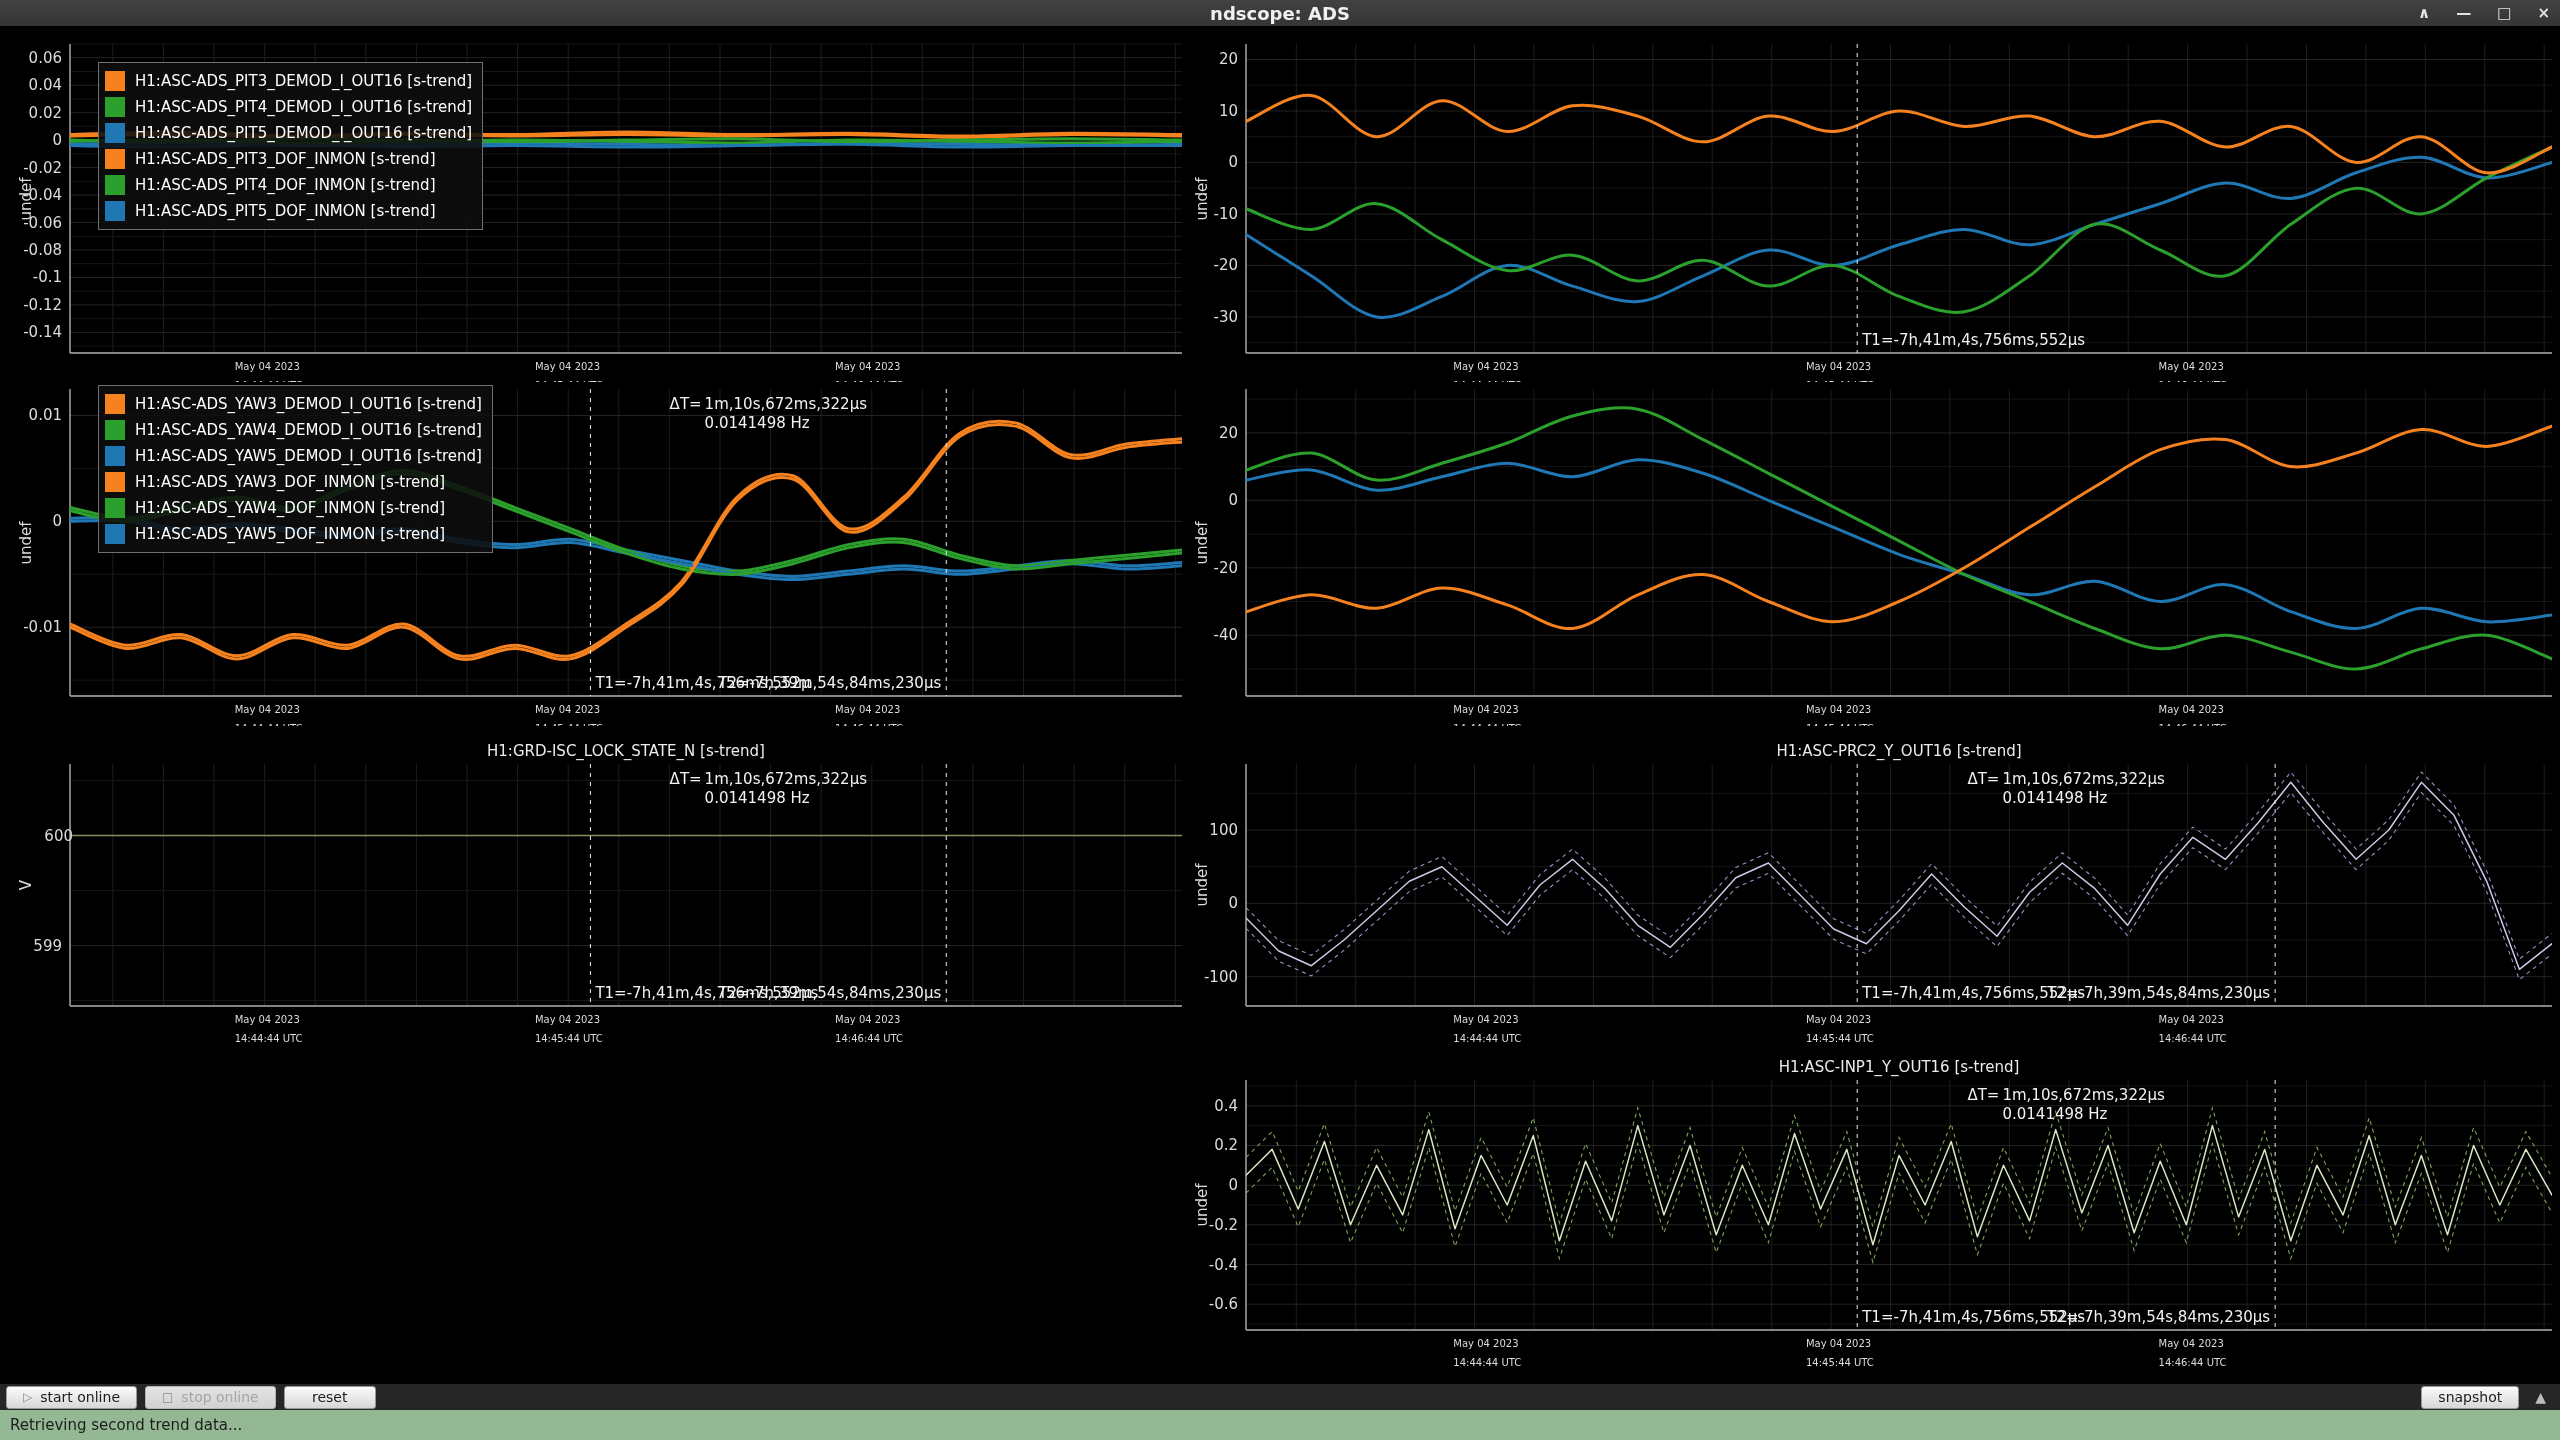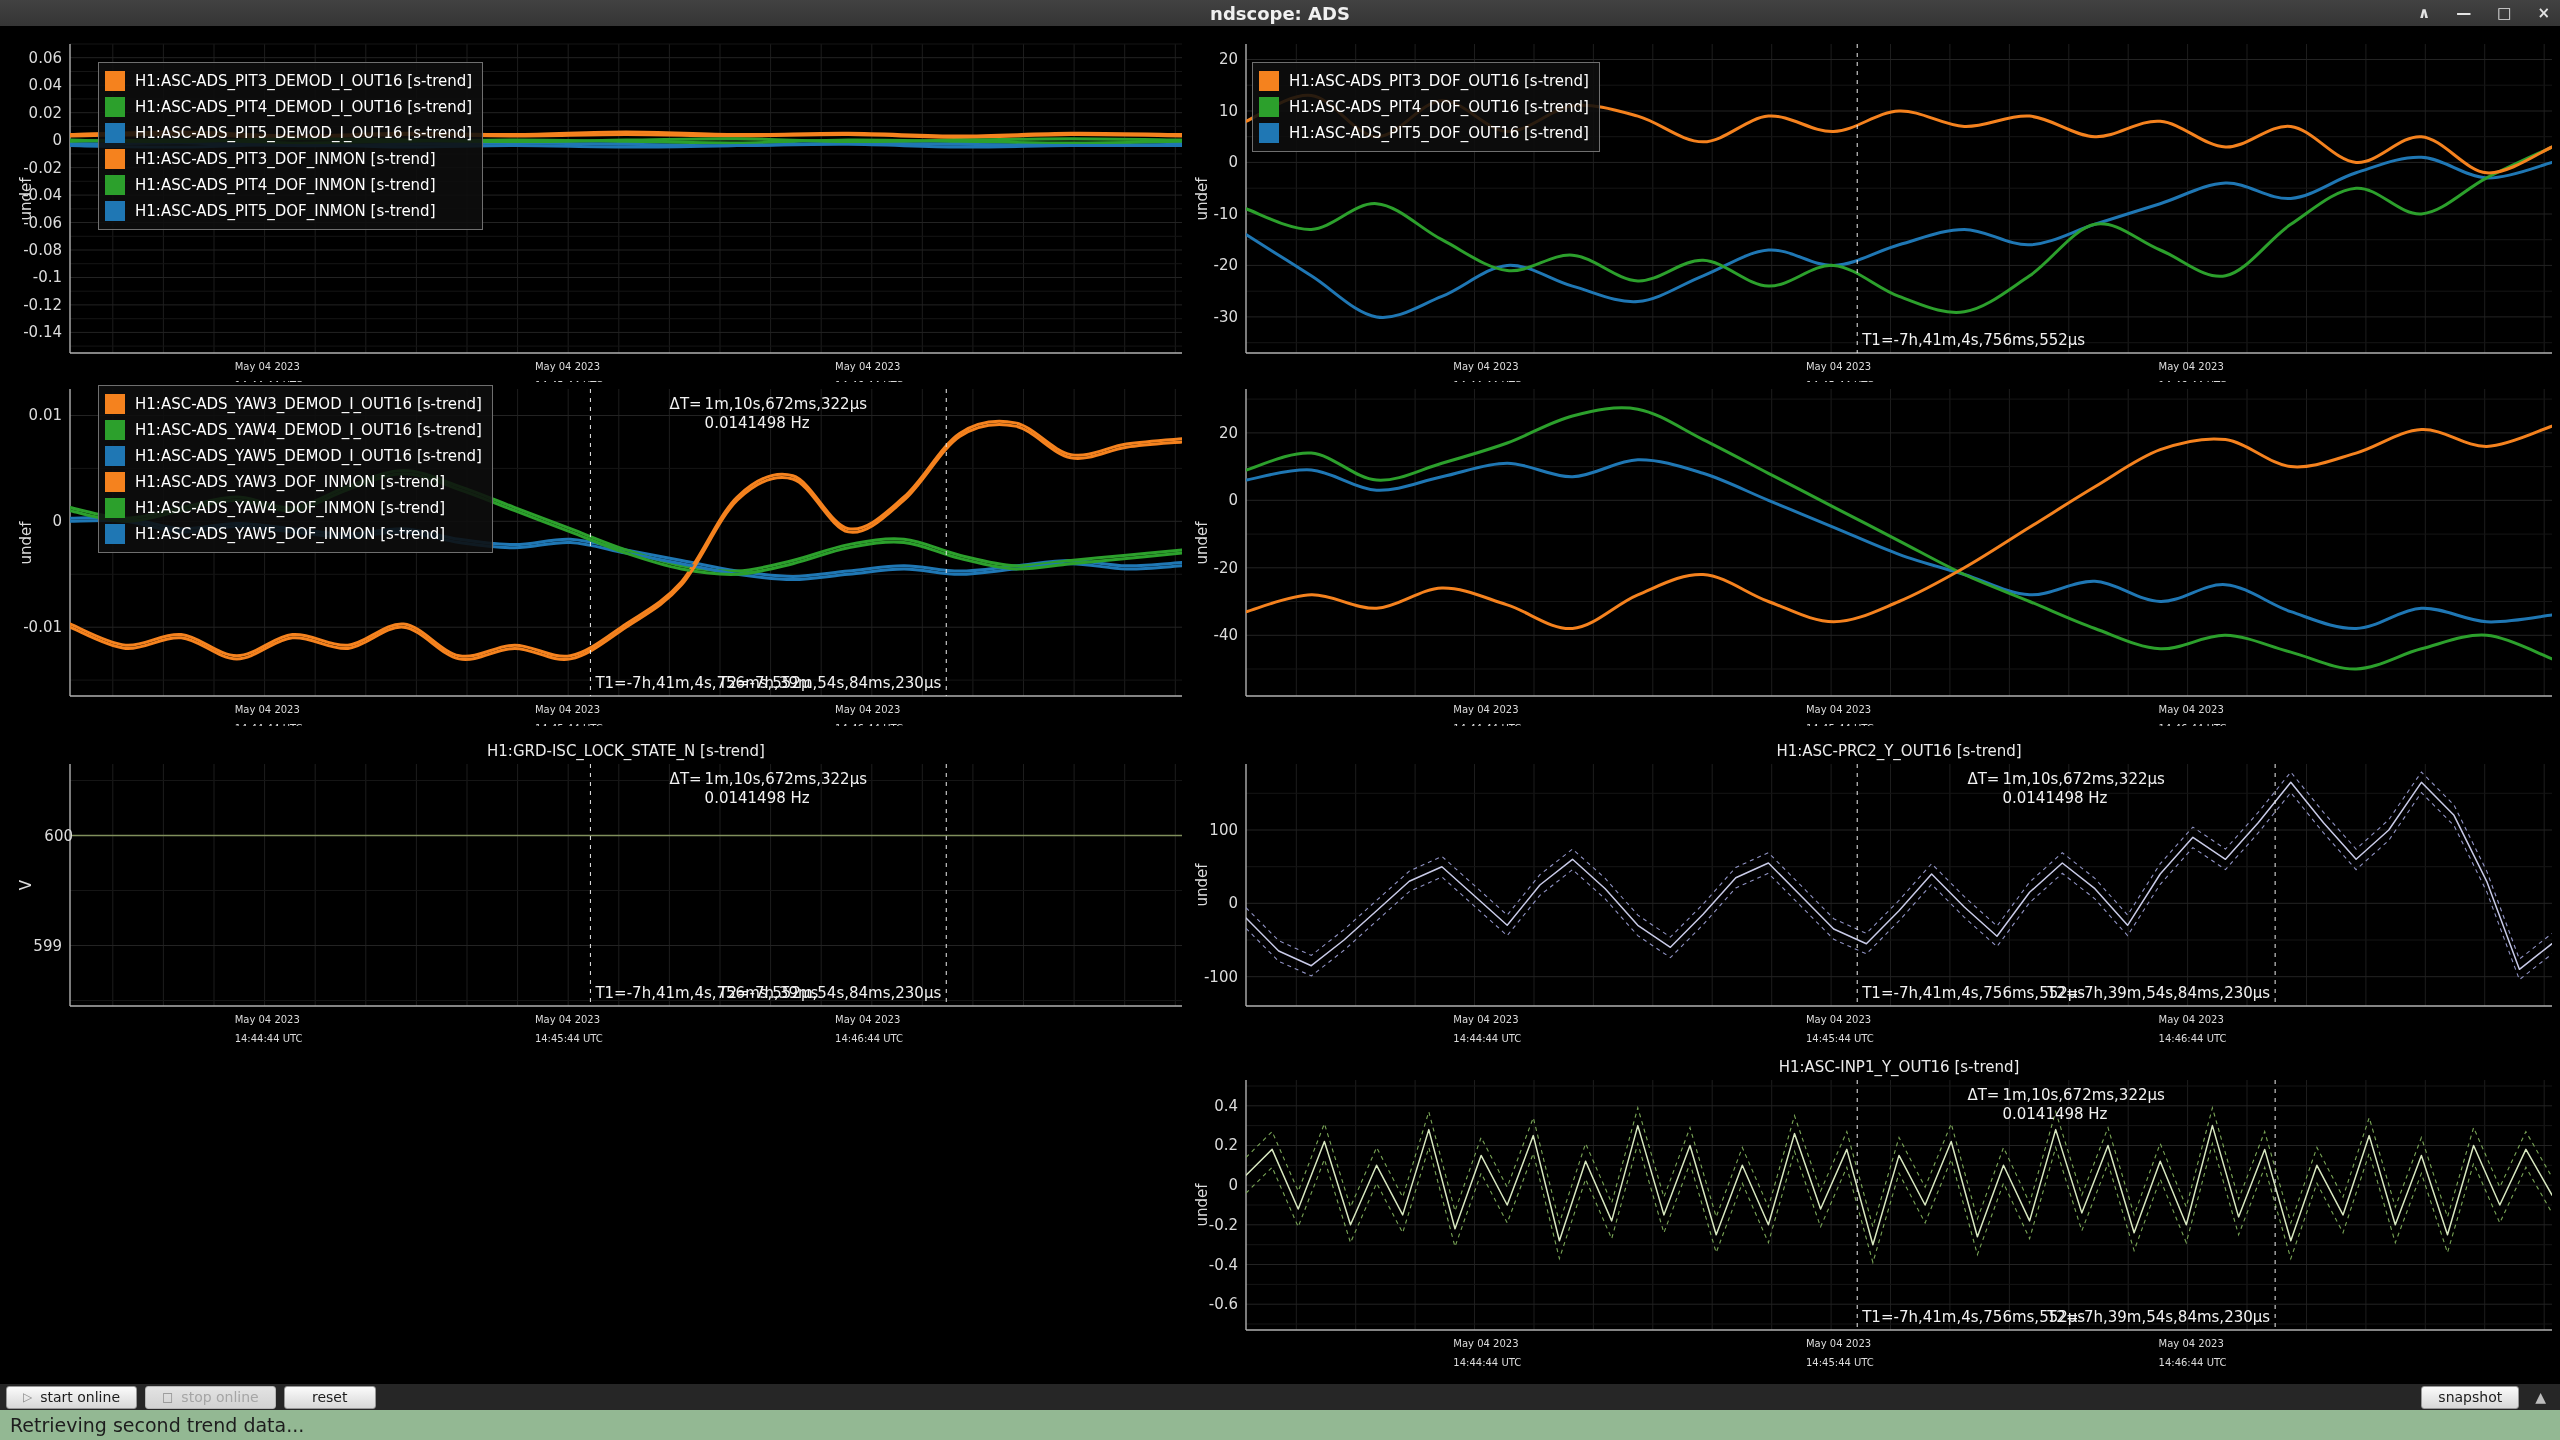--- a/index.html
+++ b/index.html
@@ -28,21 +28,21 @@
     display:flex;align-items:center;padding:0 6px;box-sizing:border-box;gap:8px;}
   .btn{height:23px;border:1px solid #979797;border-radius:3px;background:linear-gradient(#fbfbfb,#d7d7d7);
     color:#1c1c1c;font-size:14px;font-family:"DejaVu Sans",sans-serif;display:flex;align-items:center;
     justify-content:center;gap:8px;padding:0 16px;min-width:92px;box-sizing:border-box;}
   .btn .bicon{color:#8a8a8a;font-size:12px;}
   .btn.disabled{color:#a5a5a5;background:linear-gradient(#e3e3e3,#d2d2d2);border-color:#b5b5b5;}
   .spacer{flex:1;}
   .expand{color:#bdbdbd;font-size:14px;padding:0 8px;}
   .statusbar{position:absolute;left:0;top:1410px;width:2560px;height:30px;background:#93b893;
     display:flex;align-items:center;}
-  .statusbar span{color:#1d1d1d;font-size:19px;padding-left:10px;}
+  .statusbar span{color:#1d1d1d;font-size:15px;padding-left:10px;}
 </style>
 </head>
 <body>
 
 <div class="titlebar">
   <span class="wtitle">ndscope: ADS</span>
   <span class="wbtns">
     <span class="wbtn">∧</span>
     <span class="wbtn">—</span>
     <span class="wbtn">□</span>
@@ -231,34 +231,20 @@
         <div class="">14:44:44 UTC</div>
       </div>
       <div class="xlab" style="left: 617.94px; top: 331px;">
         <div class="">May 04 2023</div>
         <div class="">14:45:44 UTC</div>
       </div>
       <div class="xlab" style="left: 970.56px; top: 331px;">
         <div class="">May 04 2023</div>
         <div class="">14:46:44 UTC</div>
       </div>
-      <div class="legend" style="left: 64px; top: 36px;">
-        <div class="litem">
-          <div class="lswatch" style="background: rgb(245, 130, 30);"></div>
-          <div class="llabel">H1:ASC-ADS_PIT3_DOF_OUT16 [s-trend]</div>
-        </div>
-        <div class="litem">
-          <div class="lswatch" style="background: rgb(44, 160, 44);"></div>
-          <div class="llabel">H1:ASC-ADS_PIT4_DOF_OUT16 [s-trend]</div>
-        </div>
-        <div class="litem">
-          <div class="lswatch" style="background: rgb(31, 119, 180);"></div>
-          <div class="llabel">H1:ASC-ADS_PIT5_DOF_OUT16 [s-trend]</div>
-        </div>
-      </div>
       <div class="ann" style="left: 674.208px; top: 305px;">T1=-7h,41m,4s,756ms,552µs</div>
     </div>
   <div class="plot" style="left: 0px; top: 356px; width: 1212px; height: 344px;">
       <svg width="1212" height="344" viewBox="0 0 1212 344">
         <defs>
           <clipPath id="clip_yaw_demod">
             <rect x="70" y="7" width="1112" height="307"></rect>
           </clipPath>
         </defs>
         <g>

